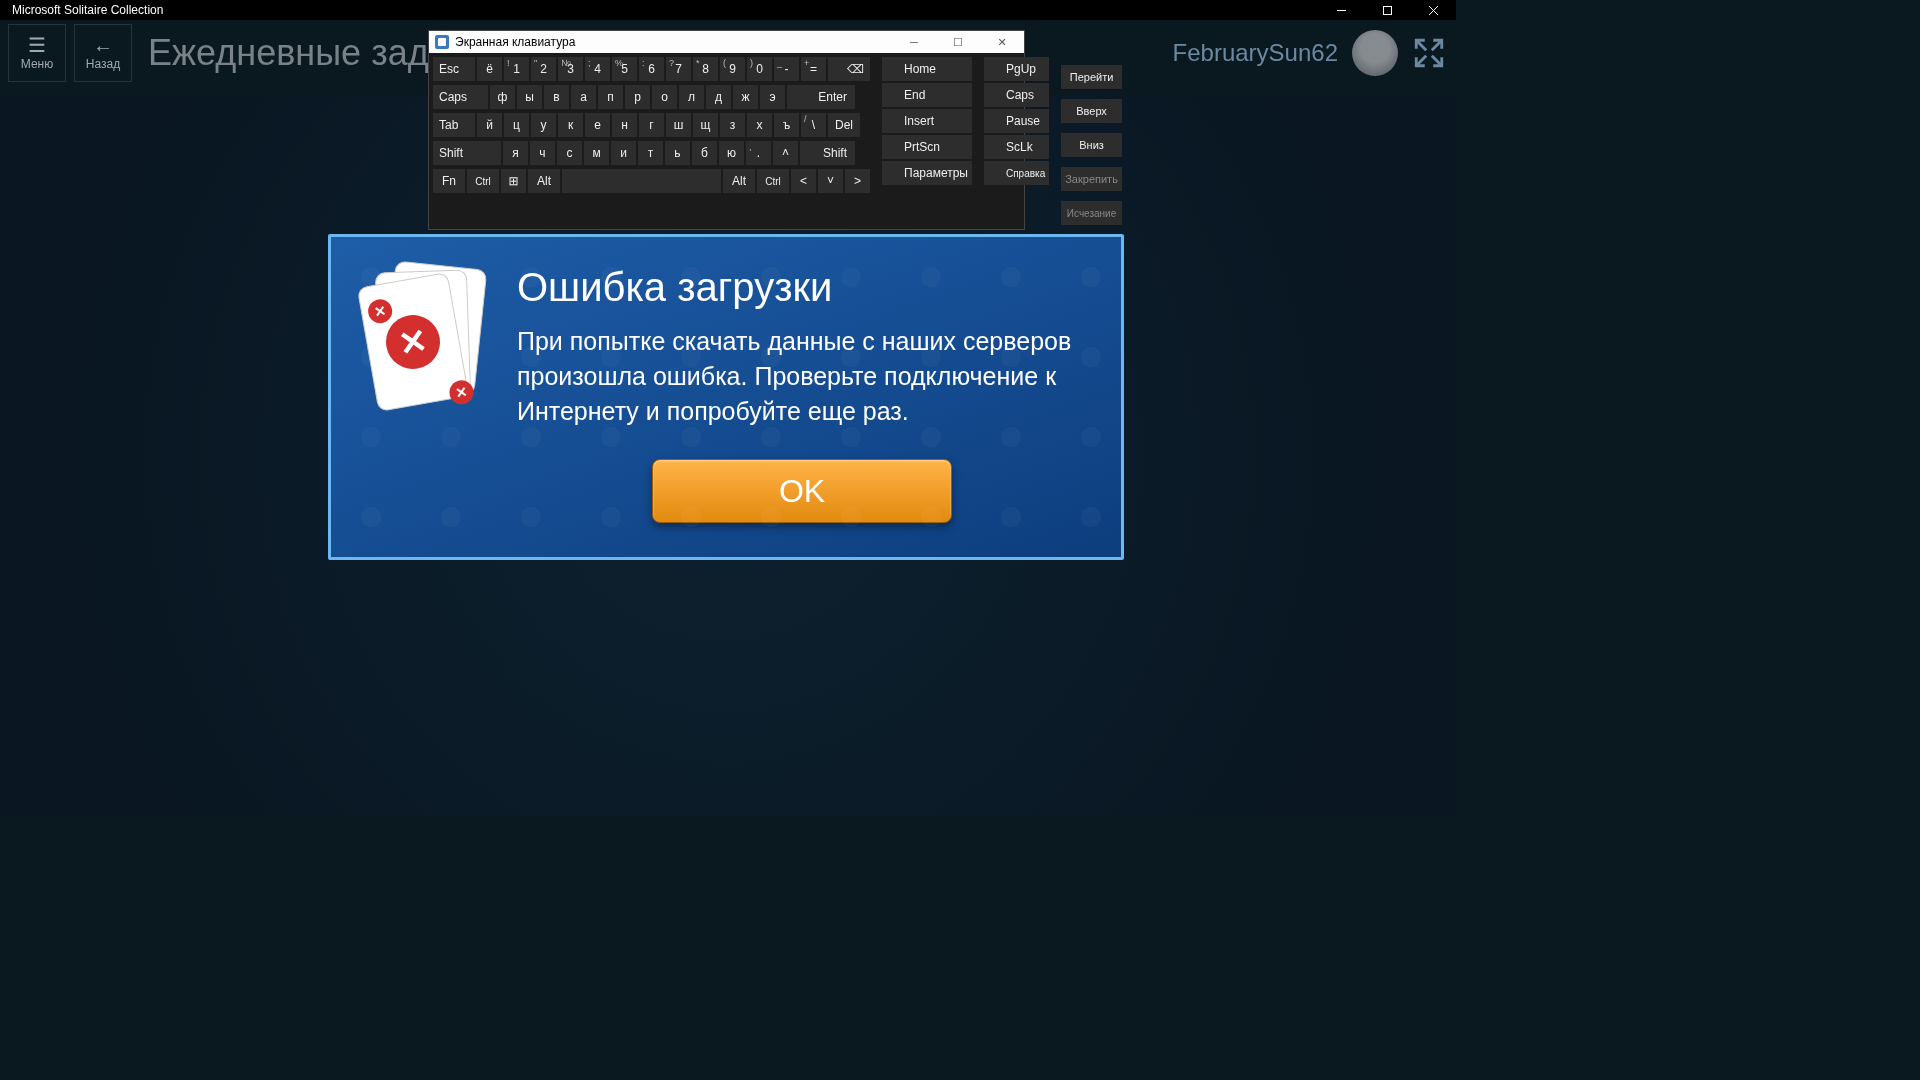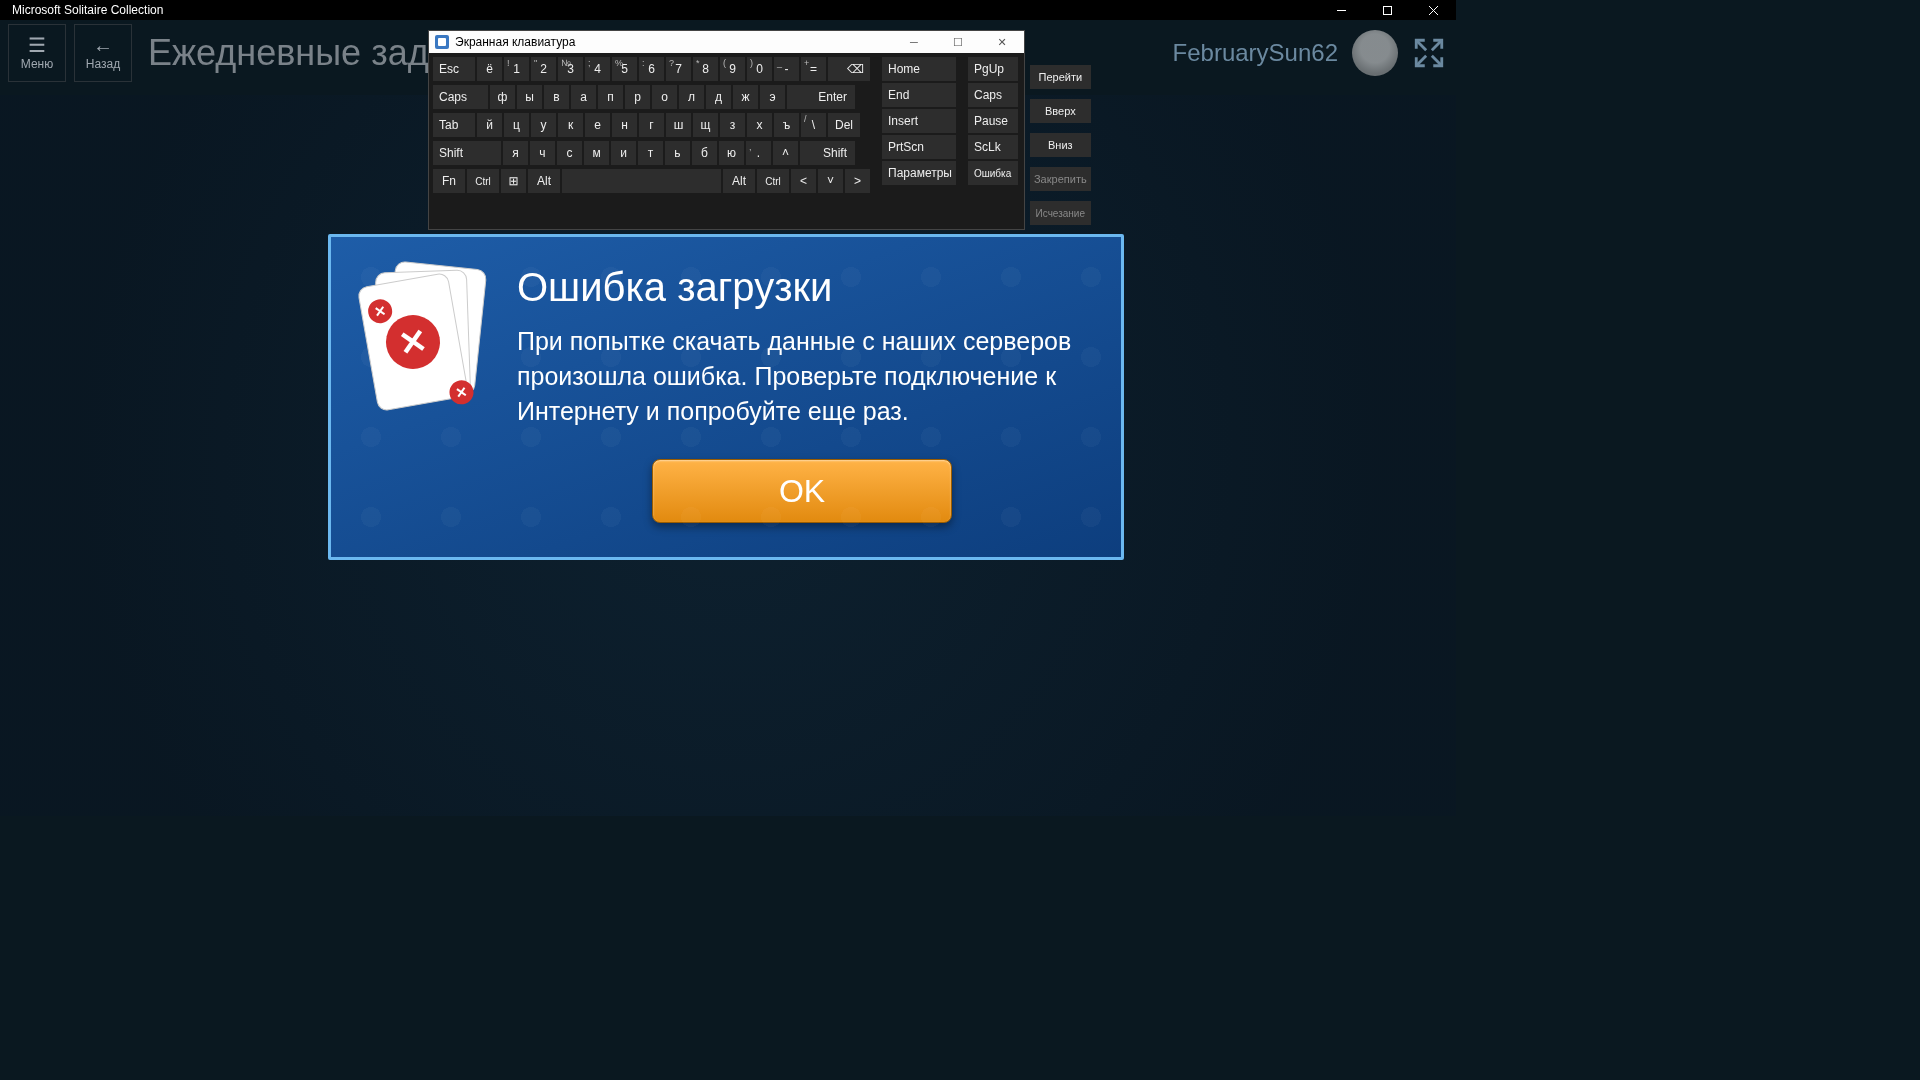--- a/index.html
+++ b/index.html
@@ -35,21 +35,21 @@
   .osk-titlebar .osk-ico { width: 14px; height: 14px; background: #3a78c2; margin-right: 6px; border-radius: 2px; position: relative; }
   .osk-titlebar .osk-ico::after { content: ""; position: absolute; inset: 3px; background: #fff; border-radius: 1px; }
   .osk-title { flex: 1; }
   .osk-winbtn { width: 44px; text-align: center; color: #555; font-size: 11px; }
   .osk-body { background: #1b1b1b; padding: 4px; }
   .osk-row { display: flex; gap: 2px; margin-bottom: 2px; }
   .key { background: #2d2d2d; color: #eee; font-size: 12px; height: 24px; display: flex; align-items: center; justify-content: center; padding: 0 4px; min-width: 25px; position: relative; cursor: pointer; }
   .key.wide1 { min-width: 42px; justify-content: flex-start; padding-left: 6px; }
   .key.wide2 { min-width: 55px; justify-content: flex-start; padding-left: 6px; }
   .key.wide3 { min-width: 68px; justify-content: flex-start; padding-left: 6px; }
-  .key.nav { min-width: 50px; justify-content: flex-start; padding-left: 6px; font-size: 12px; }
+  .key.nav { min-width: 50px; justify-content: flex-start; padding-left: 22px; font-size: 12px; }
   .key.side { min-width: 48px; font-size: 11px; margin-top: 8px; }
   .key.side.dim { color: #888; }
   .key .sup { position: absolute; top: 1px; left: 3px; font-size: 9px; color: #bbb; }
   .key.space { flex: 1; }
   .key.arrow { min-width: 25px; font-size: 12px; }
   .osk-main { display: flex; gap: 12px; }
   .osk-col { display: flex; flex-direction: column; gap: 2px; }
   .osk-keys { flex: 1; }
 
   
@@ -261,21 +261,21 @@
         <div class="key nav">End</div>
         <div class="key nav">Insert</div>
         <div class="key nav">PrtScn</div>
         <div class="key nav" style="font-size:12px">Параметры</div>
       </div>
       <div class="osk-col">
         <div class="key nav">PgUp</div>
         <div class="key nav">Caps</div>
         <div class="key nav">Pause</div>
         <div class="key nav">ScLk</div>
-        <div class="key nav" style="font-size:10px">Ошибка</div>
+        <div class="key nav" style="font-size:10px">Справка</div>
       </div>
       <div class="osk-col">
         <div class="key side">Перейти</div>
         <div class="key side">Вверх</div>
         <div class="key side">Вниз</div>
         <div class="key side dim">Закрепить</div>
         <div class="key side dim" style="font-size:10px">Исчезание</div>
       </div>
     </div>
   </div>

